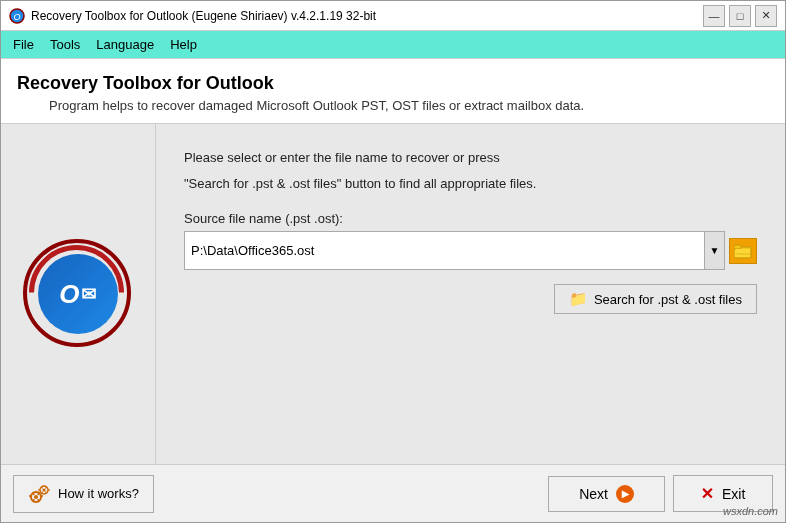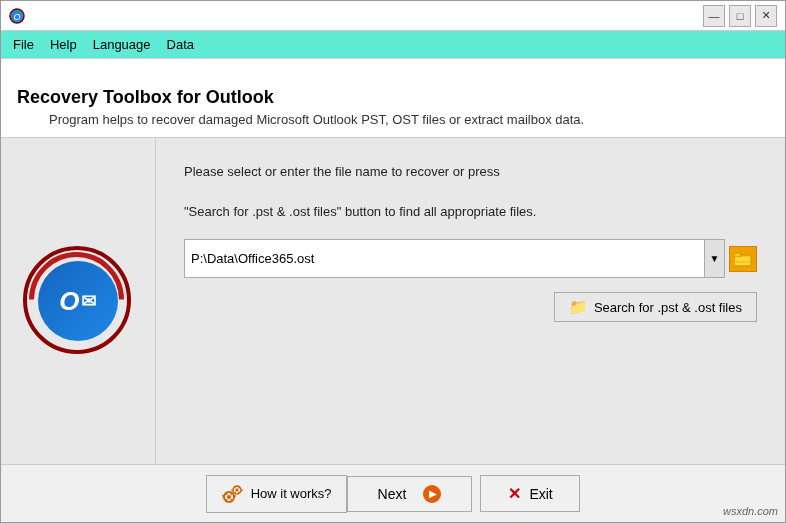--- a/index.html
+++ b/index.html
@@ -84,21 +84,21 @@
     .menu-item {
       padding: 2px 8px;
       cursor: pointer;
       font-size: 13px;
       color: #000;
     }
 
     
     .header-section {
       background: #fff;
-      padding: 28px 16px 10px 16px;
+      padding: 14px 16px 10px 16px;
       border-bottom: 1px solid #ccc;
       flex-shrink: 0;
     }
 
     .header-title {
       font-size: 18px;
       font-weight: 600;
       color: #000;
       margin-bottom: 4px;
     }
@@ -191,21 +191,21 @@
       flex: 1;
       background: #e8e8e8;
       padding: 24px 28px;
       display: flex;
       flex-direction: column;
     }
 
     .instruction-text {
       font-size: 13px;
       color: #222;
-      margin-bottom: 20px;
+      margin-bottom: 6px;
       line-height: 1.5;
     }
 
     .instruction-quoted {
       font-size: 13px;
       color: #222;
       margin-bottom: 18px;
       line-height: 1.5;
     }
 
@@ -273,22 +273,22 @@
       gap: 6px;
     }
 
     
     .bottom-bar {
       height: 58px;
       background: #f0f0f0;
       border-top: 1px solid #ccc;
       display: flex;
       align-items: center;
-      justify-content: center;
-      padding: 0 4px;
+      justify-content: space-between;
+      padding: 0 12px;
       flex-shrink: 0;
     }
 
     .bottom-left {
       display: flex;
       align-items: center;
     }
 
     .bottom-right {
       display: flex;
@@ -309,21 +309,21 @@
 
     .next-btn {
       padding: 8px 30px;
       background: #f0f0f0;
       border: 1px solid #aaa;
       cursor: pointer;
       font-size: 14px;
       font-weight: 500;
       display: flex;
       align-items: center;
-      gap: 17px;
+      gap: 8px;
       min-width: 116px;
       justify-content: center;
     }
 
     .exit-btn {
       padding: 8px 20px;
       background: #f0f0f0;
       border: 1px solid #aaa;
       cursor: pointer;
       font-size: 14px;
@@ -374,33 +374,34 @@
 <div class="window">
 
   <div class="title-bar">
     <div class="title-bar-left">
       <div class="title-bar-icon">
         <svg width="16" height="16" viewBox="0 0 16 16">
           <circle cx="8" cy="8" r="7" fill="#1e88e5" stroke="#8b0000" stroke-width="1.5"></circle>
           <text x="8" y="12" text-anchor="middle" fill="white" font-size="9" font-style="italic" font-family="Arial">O</text>
         </svg>
       </div>
+      <span class="title-bar-text">Recovery Toolbox for Outlook (Eugene Shiriaev) v.4.2.1.19 32-bit</span>
     </div>
     <div class="title-bar-controls">
       <button class="tb-btn">—</button>
       <button class="tb-btn">□</button>
       <button class="tb-btn close-btn">✕</button>
     </div>
   </div>
 
   <div class="menu-bar">
     <span class="menu-item">File</span>
+    <span class="menu-item">Tools</span>
+    <span class="menu-item">Language</span>
     <span class="menu-item">Help</span>
-    <span class="menu-item">Language</span>
-    <span class="menu-item">Data</span>
   </div>
 
   <div class="header-section">
     <div class="header-title">Recovery Toolbox for Outlook</div>
     <div class="header-subtitle">Program helps to recover damaged Microsoft Outlook PST, OST files or extract mailbox data.</div>
   </div>
 
   <div class="main-content">
 
     <div class="left-panel">
@@ -413,20 +414,21 @@
             <span class="logo-envelope">✉</span>
           </div>
         </div>
       </div>
     </div>
 
     <div class="right-panel">
       <p class="instruction-text">Please select or enter the file name to recover or press</p>
       <p class="instruction-quoted">"Search for .pst &amp; .ost files" button to find all appropriate files.</p>
 
+      <label class="field-label">Source file name (.pst .ost):</label>
 
       <div class="file-input-row">
         <div class="file-input-combo">
           <input class="file-input-field" type="text" value="P:\Data\Office365.ost" style="">
           <div class="file-input-dropdown-btn">
             <span>▼</span>
           </div>
         </div>
         <button class="file-browse-btn" title="Browse">
           <svg width="18" height="16" viewBox="0 0 18 16">

